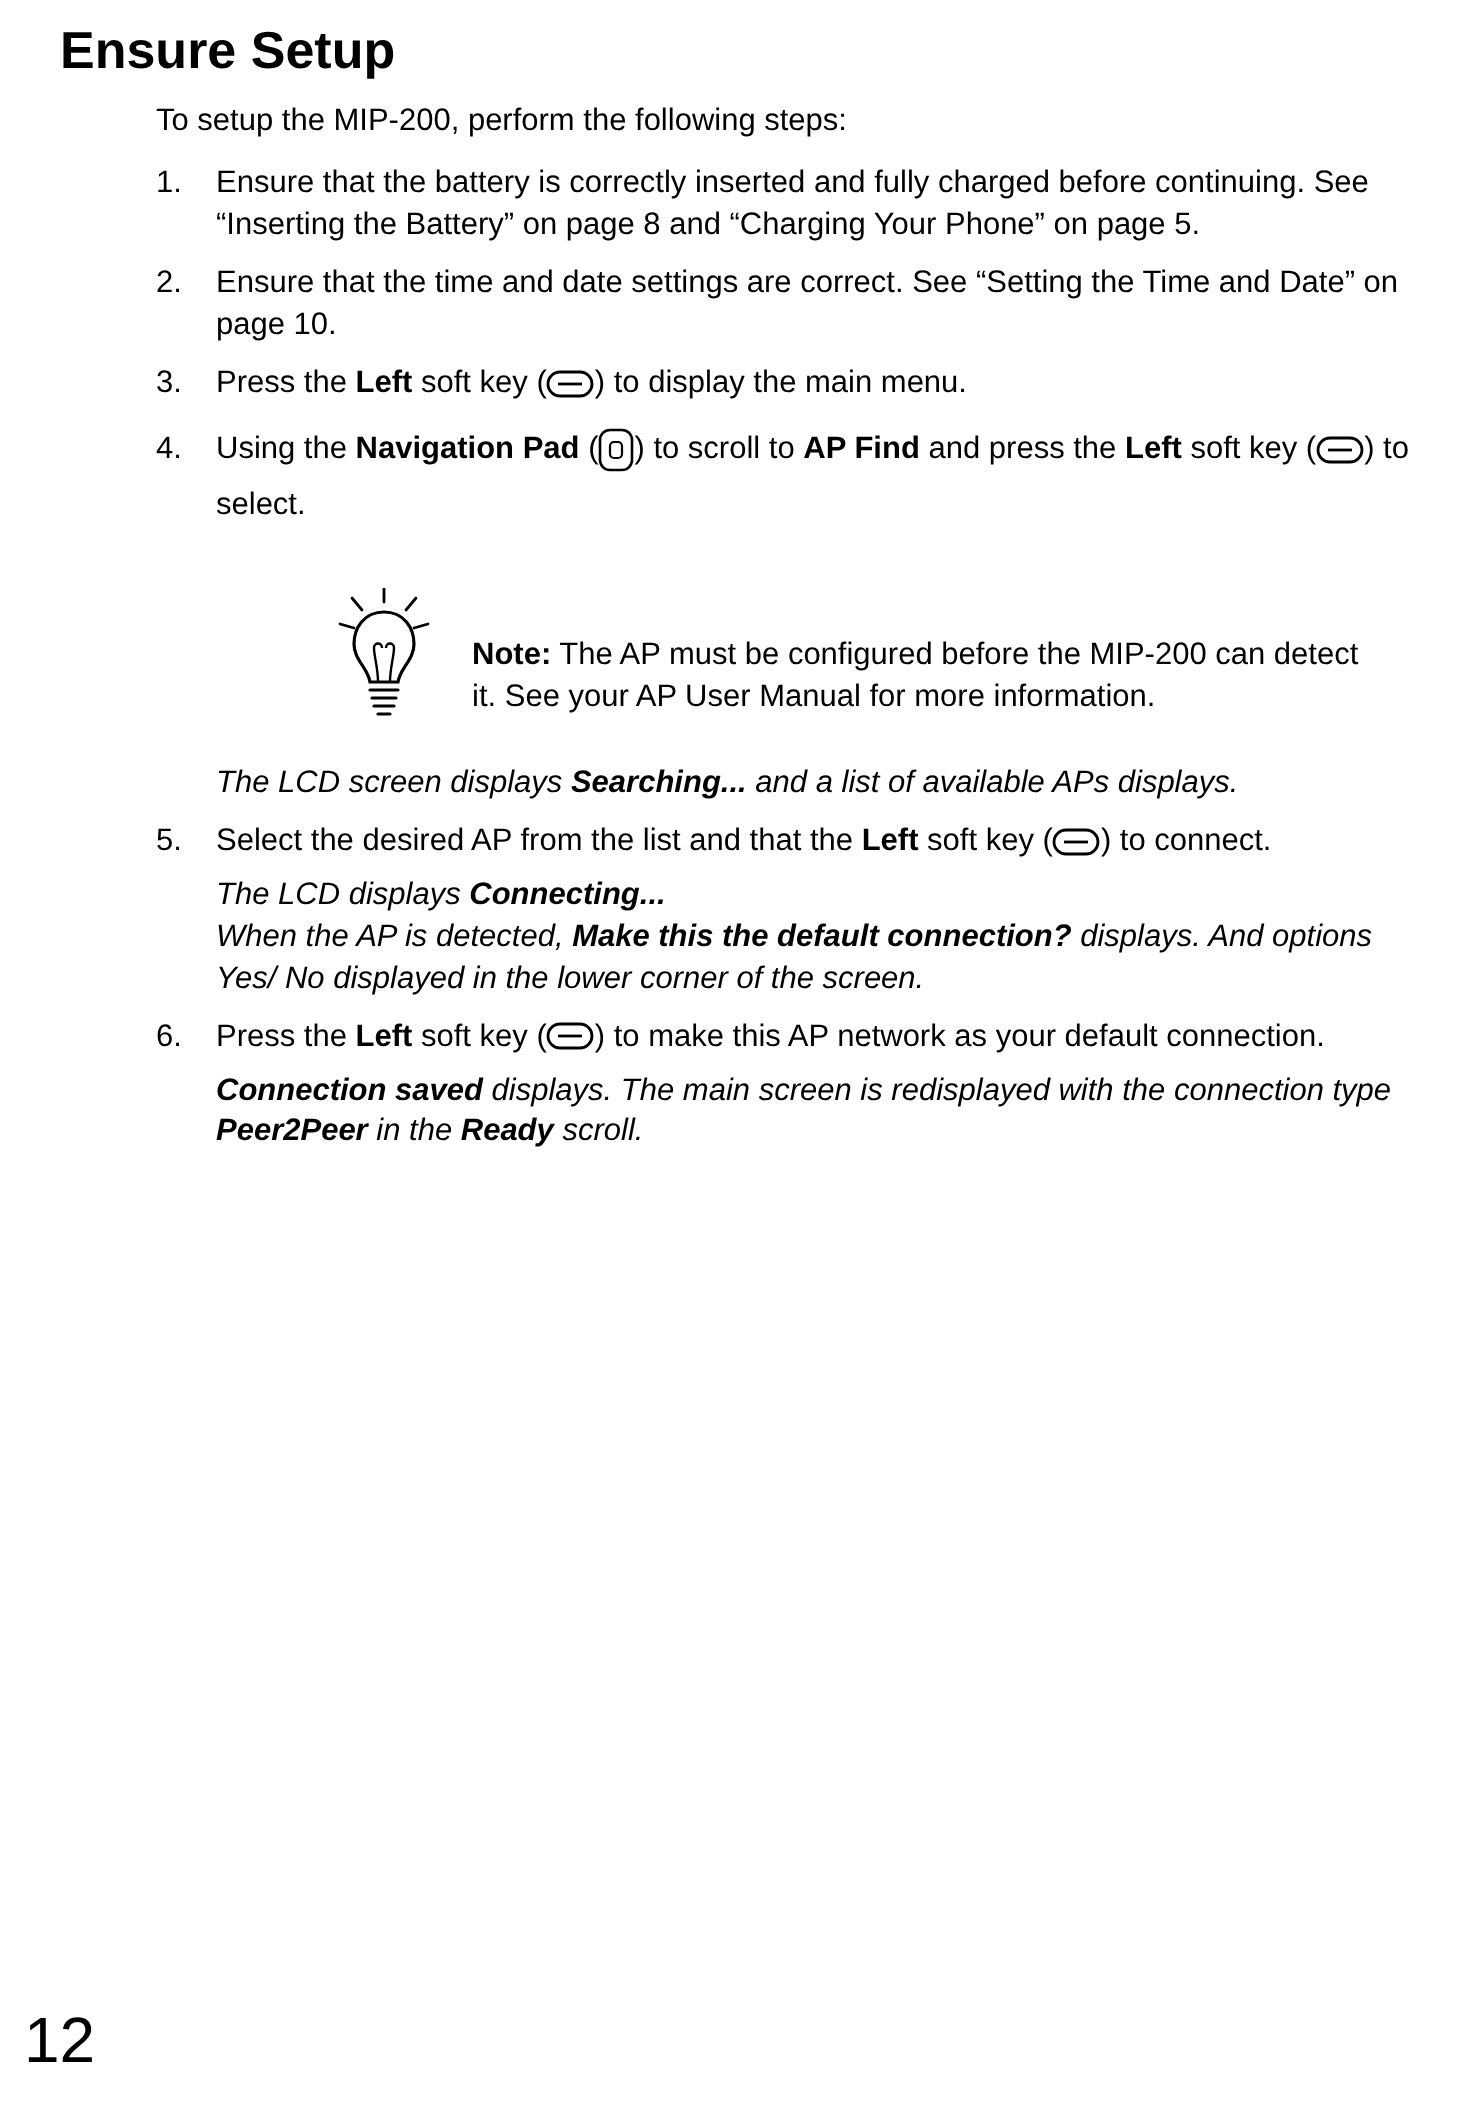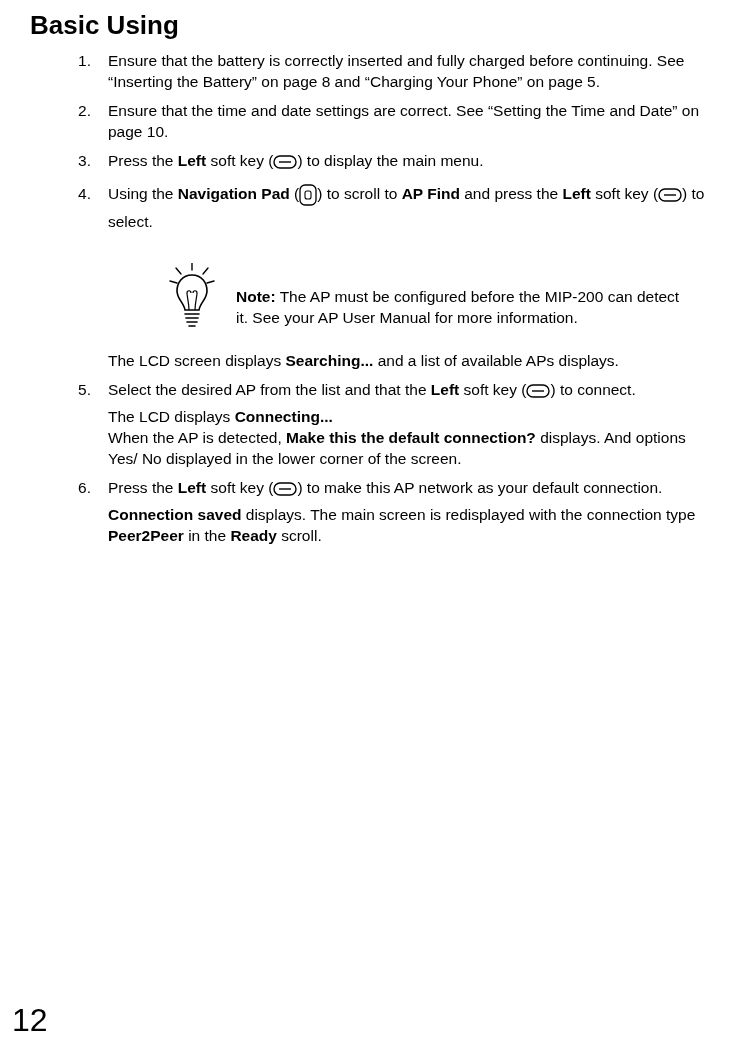--- a/index.html
+++ b/index.html
@@ -44,20 +44,21 @@
   }
   .steps > li::before {
     content: counter(step) ".";
     position: absolute;
     left: 0;
     top: 0;
   }
   .sub {
     margin-top: 6px;
     margin-bottom: 6px;
+    font-style: italic;
   }
   .bold { font-weight: 700; }
   .icon-slot {
     display: inline-block;
     vertical-align: middle;
     line-height: 0;
   }
   .softkey-svg { width: 24px; height: 14px; }
   .navpad-svg  { width: 18px; height: 22px; }
   .note-block {
@@ -82,22 +83,23 @@
     left: 12px;
     bottom: 18px;
     font-size: 32px;
   }
 </style>
 </head>
 <body>
 
 <div class="page">
 
-  <h1 class="title">Basic Using</h1>
+  <h1 class="title">Ensure Setup</h1>
 
+  <p class="intro">To setup the MIP-200, perform the following steps:</p>
 
   <ol class="steps">
 
     <li>
       <span>Ensure that the battery is correctly inserted and fully charged before continuing. See “Inserting the Battery” on page 8 and “Charging Your Phone” on page 5.</span>
     </li>
 
     <li>
       <span>Ensure that the time and date settings are correct. See “Setting the Time and Date” on page 10.</span>
     </li>

